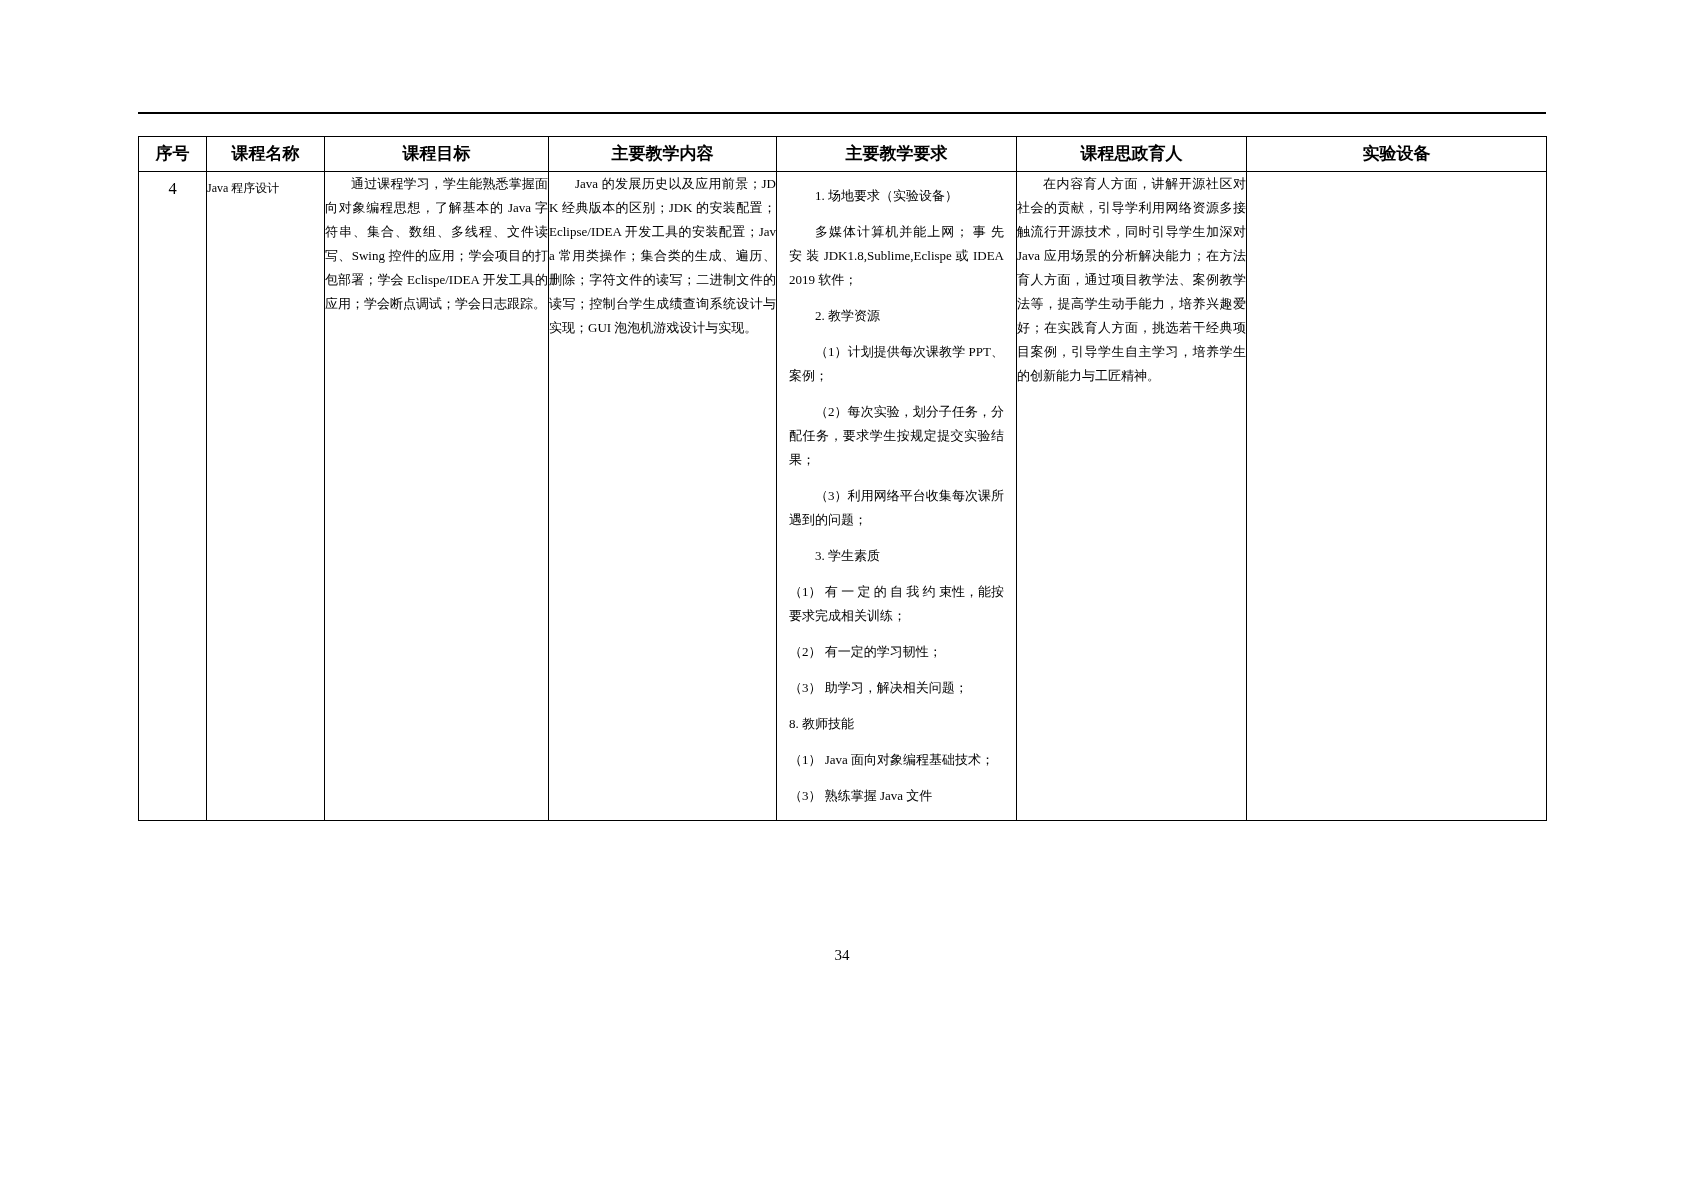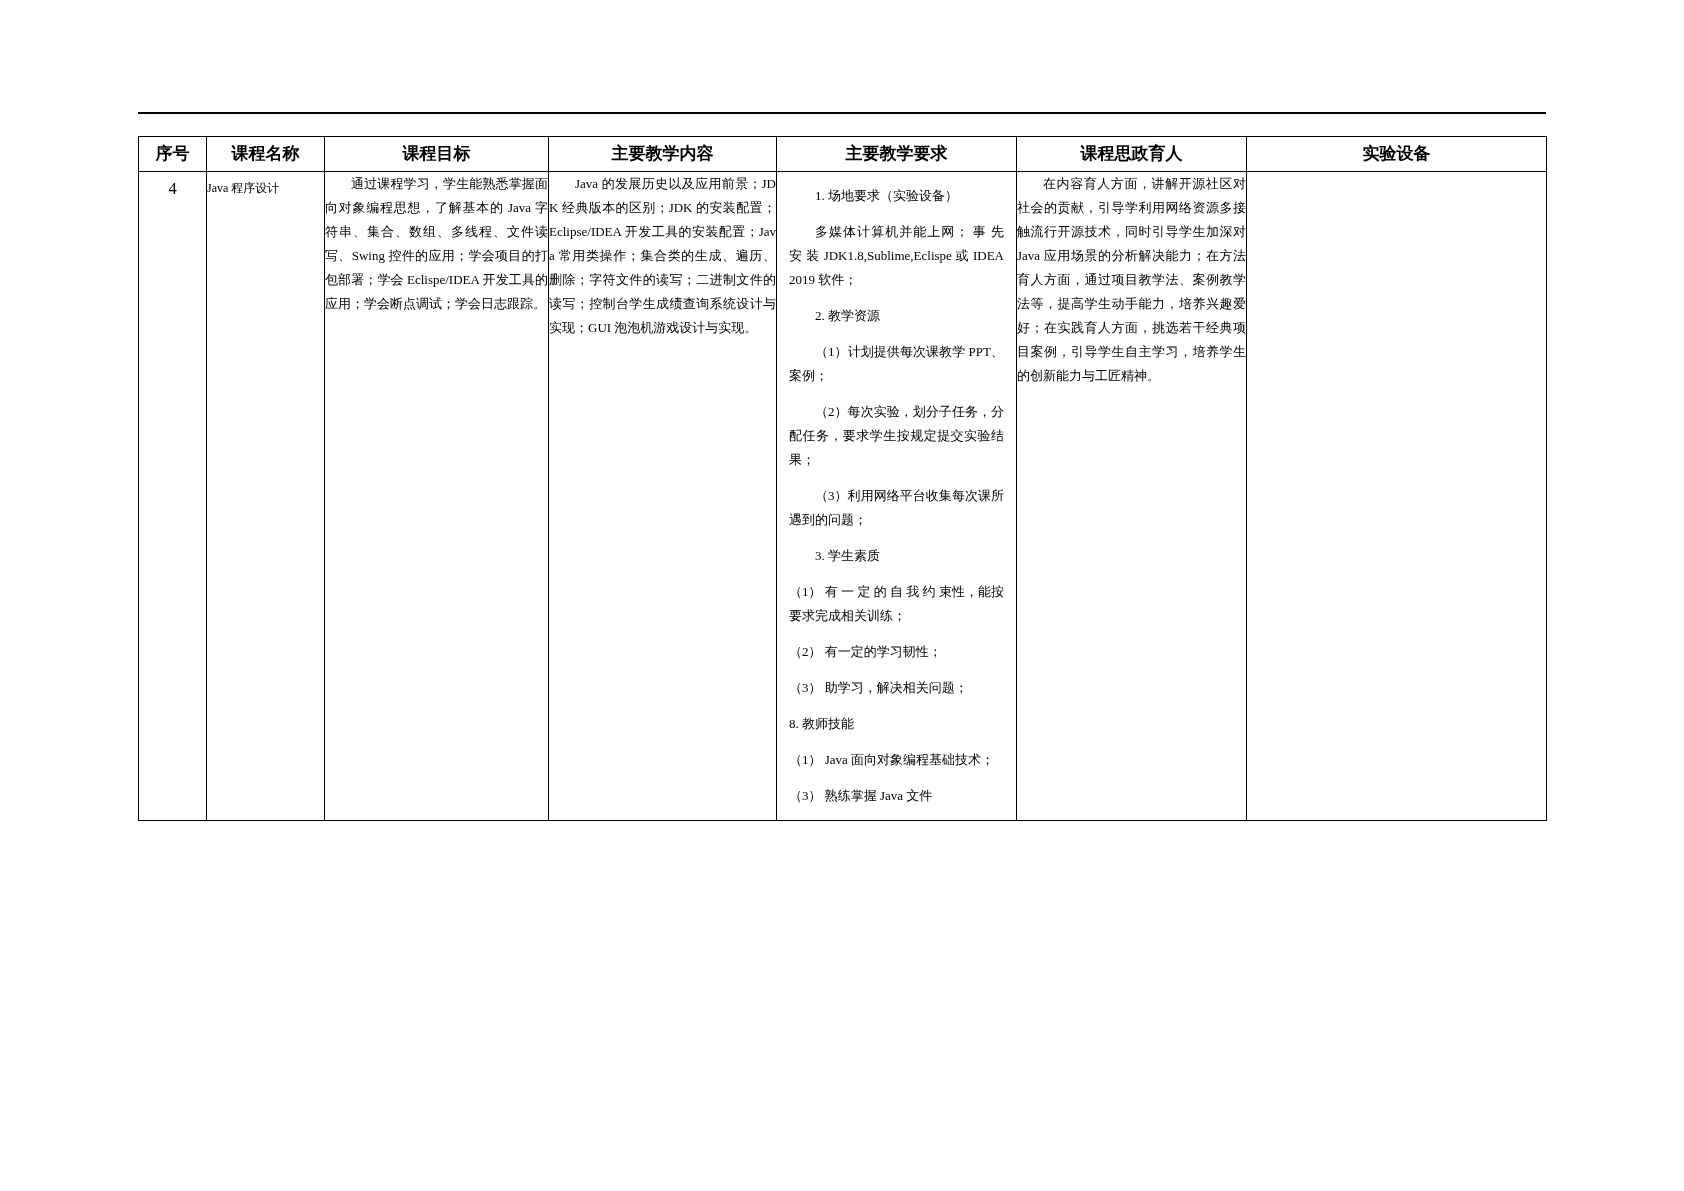--- a/index.html
+++ b/index.html
@@ -148,14 +148,15 @@
           <p class="p">8. 教师技能</p>
           <p class="p">（1） Java 面向对象编程基础技术；</p>
           <p class="p">（3） 熟练掌握 Java 文件</p>
         </td>
         <td class="body-cell indent2">在内容育人方面，讲解开源社区对社会的贡献，引导学利用网络资源多接触流行开源技术，同时引导学生加深对 Java 应用场景的分析解决能力；在方法育人方面，通过项目教学法、案例教学法等，提高学生动手能力，培养兴趣爱好；在实践育人方面，挑选若干经典项目案例，引导学生自主学习，培养学生的创新能力与工匠精神。</td>
         <td class="body-cell"></td>
       </tr>
     </tbody>
   </table>
 
+  <div class="page-number">34</div>
 
 </div>
 
 </body></html>

